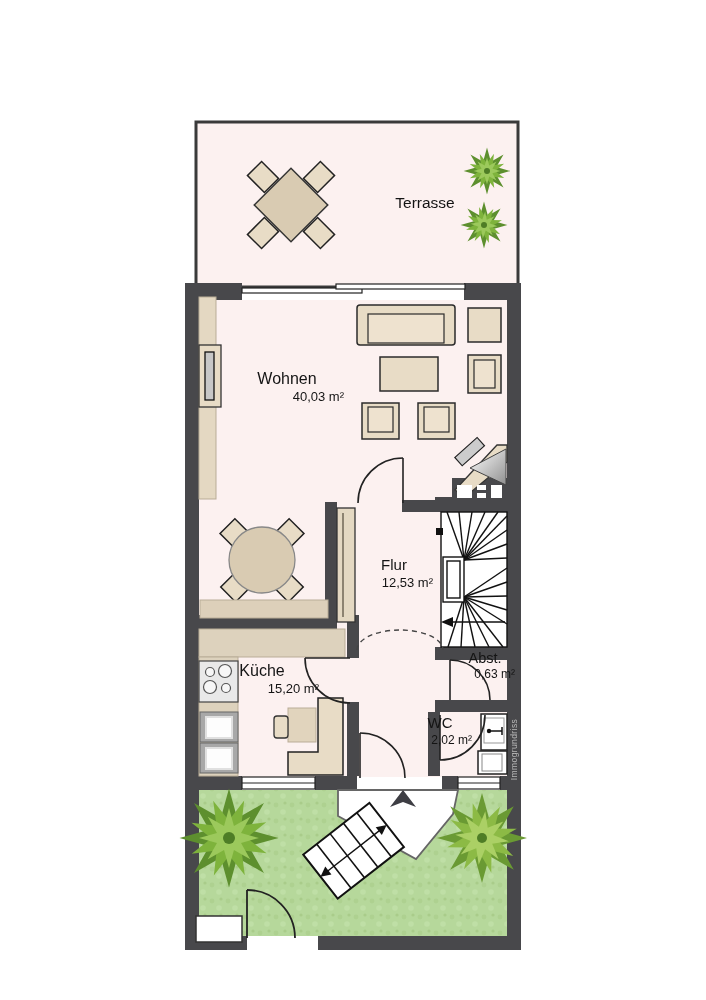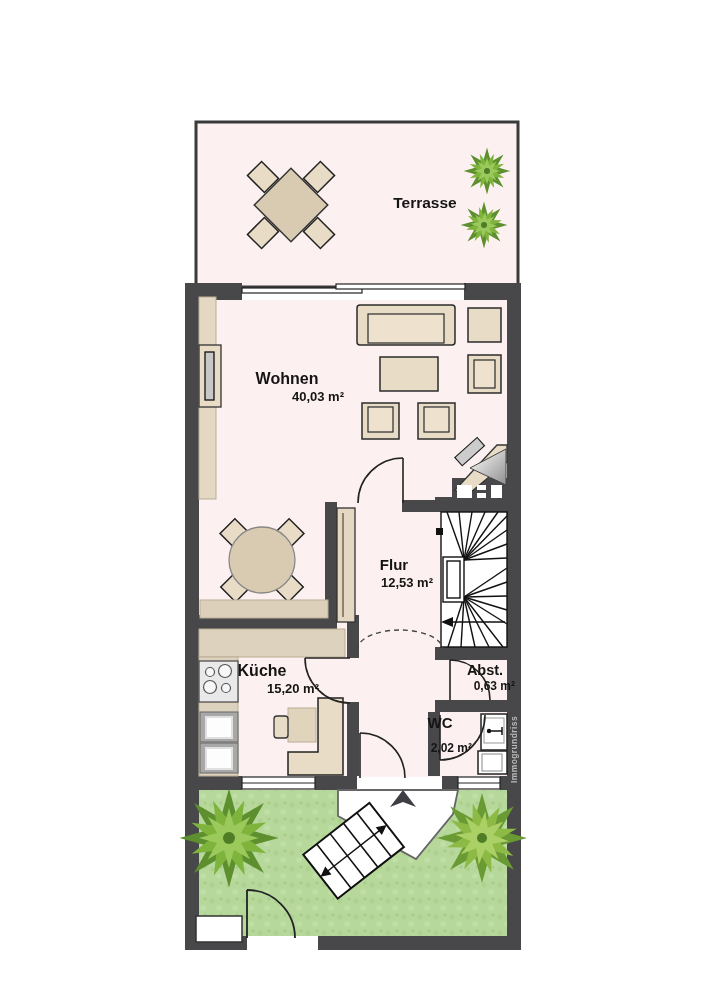--- a/index.html
+++ b/index.html
@@ -1,33 +1,33 @@
 <!DOCTYPE html>
 <html><head>
 <meta charset="utf-8">
 <style>
   html,body{margin:0;padding:0;background:#fff;}
   .stage{position:relative;width:706px;height:1000px;background:#ffffff;overflow:hidden;
-         font-family:"Liberation Sans", sans-serif;font-weight:bold;}
+         font-family:"Liberation Sans", sans-serif;}
   .plan-svg{position:absolute;left:0;top:0;}
   .lbl{position:absolute;text-align:center;color:#141414;line-height:1.25;}
   .lbl .rname{font-size:16px;}
   .lbl .rarea{font-size:13px;text-align:right;}
   .lbl-terrasse{left:380px;top:193px;width:90px;}
   .lbl-terrasse .rname{font-size:15.5px;}
   .lbl-wohnen{left:230px;top:369px;width:114px;}
   .lbl-flur{left:355px;top:556px;width:78px;}
   .lbl-flur .rname{font-size:15px;}
   .lbl-kueche{left:205px;top:661px;width:114px;}
   .lbl-abst{left:455px;top:649px;width:60px;}
-  .lbl-abst .rname{font-size:14.5px;margin-top:12px;}
+  .lbl-abst .rname{font-size:14.5px;}
   .lbl-abst .rarea{font-size:12px;}
   .lbl-wc{left:408px;top:714px;width:64px;}
   .lbl-wc .rname{font-size:15px;}
-  .lbl-wc .rarea{font-size:12px;margin-top:8px;}
+  .lbl-wc .rarea{font-size:12px;}
   .watermark{position:absolute;left:477px;top:744px;width:74px;height:11px;
              transform:rotate(-90deg);font-size:8.5px;color:#b9b9b9;
              letter-spacing:0.4px;text-align:center;}
 </style>
 </head>
 <body>
 
 <div class="stage">
   <svg class="plan-svg" width="706" height="1000" viewBox="0 0 706 1000">
     <defs>

